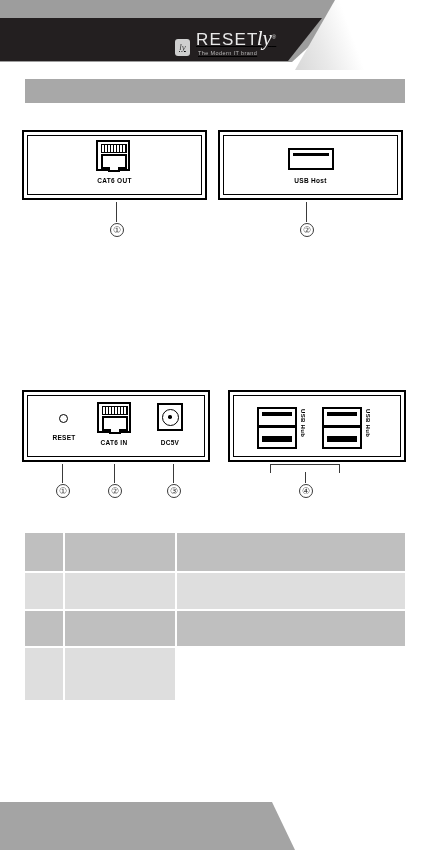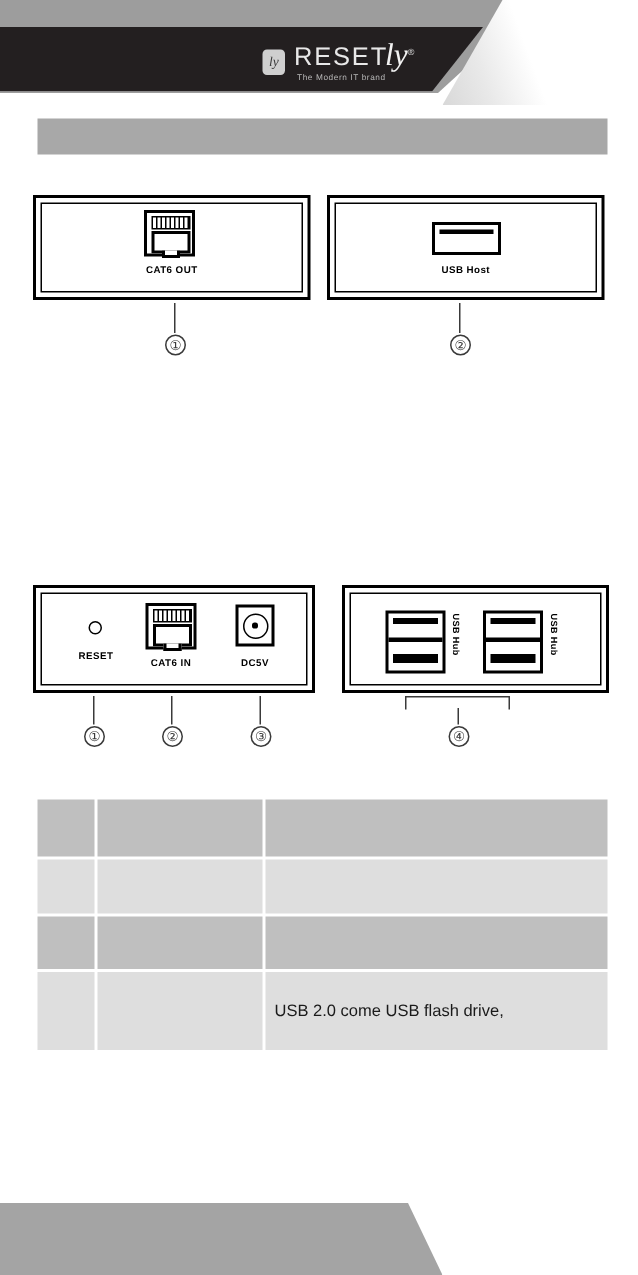--- a/index.html
+++ b/index.html
@@ -45,21 +45,22 @@
     height: 43px;
     background: #231f20;
     clip-path: polygon(0 0, 322px 0, 288px 43px, 0 43px);
   }
 
   .logo {
     position: absolute;
     left: 175px; top: 26px;
     height: 30px;
     display: flex;
-    align-items: center;
+    align-items: flex-end;
+    text-decoration: underline;
   }
   .logo-mark {
     width: 15px; height: 17px;
     border-radius: 3px;
     background: #cfcfcf;
     display: flex;
     align-items: center;
     justify-content: center;
     margin-top: 1px;
     flex: 0 0 auto;
@@ -452,20 +453,19 @@
     <div class="tcell c3" style="height:36px;"></div>
   </div>
   <div class="trow row-dark" style="height:35px;">
     <div class="tcell c1" style="height:35px;"></div>
     <div class="tcell c2" style="height:35px;"></div>
     <div class="tcell c3" style="height:35px;"></div>
   </div>
   <div class="trow row-light" style="height:52px;">
     <div class="tcell c1" style="height:52px;"></div>
     <div class="tcell c2" style="height:52px;"></div>
-    <div class="tcell c3" style="height:52px;">USB 2.0 come USB flash drive,</div>
   </div>
 </div>
 
 <div class="footer">
   <div class="footer-bar"></div>
   <div class="footer-text"></div>
 </div>
 
 </body></html>

